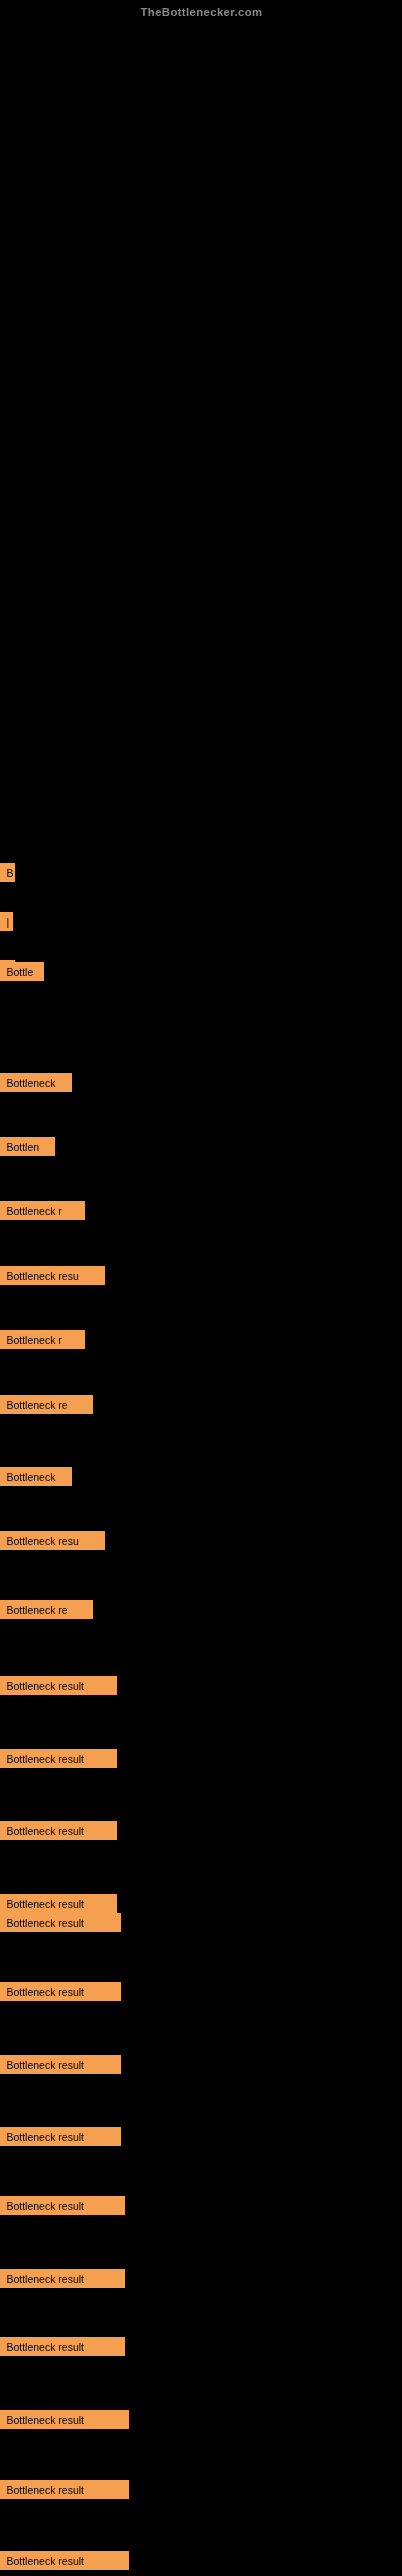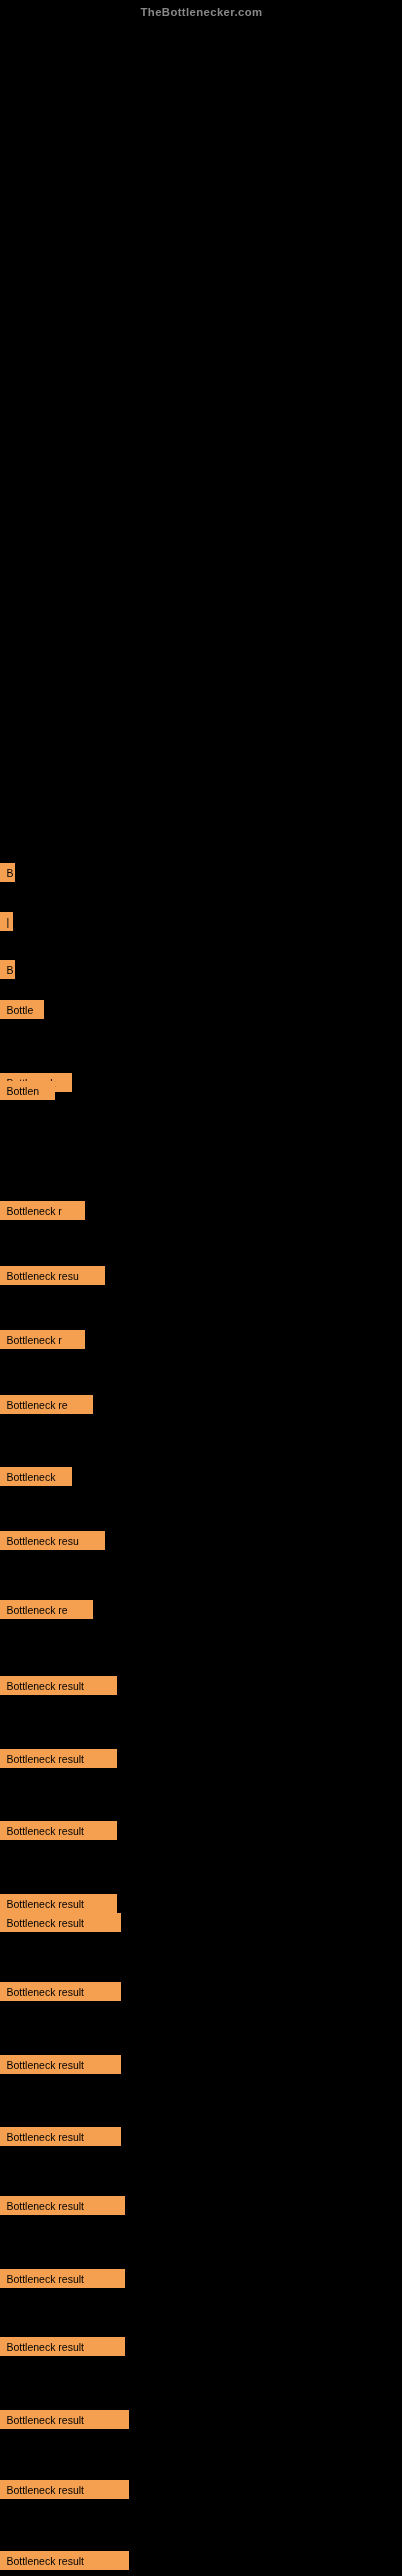--- a/index.html
+++ b/index.html
@@ -37,23 +37,23 @@
   </style>
 </head>
 <body>
 
 <div class="site-title">TheBottlenecker.com</div>
 
 <div id="labels-container" style="position:relative; width:403px; height:2576px;">
 <div class="bottleneck-label" style="top: 845px; width: 14.5px;">B</div>
     <div class="bottleneck-label" style="top: 894px; width: 8px;">|</div>
     <div class="bottleneck-label" style="top: 942px; width: 14.5px;">B</div>
-    <div class="bottleneck-label" style="top: 982px; width: 44px;">Bottle</div>
+    <div class="bottleneck-label" style="top: 944px; width: 44px;">Bottle</div>
     <div class="bottleneck-label" style="top: 1055px; width: 72px;">Bottleneck</div>
-    <div class="bottleneck-label" style="top: 1063px; width: 55px;">Bottlen</div>
+    <div class="bottleneck-label" style="top: 1119px; width: 55px;">Bottlen</div>
     <div class="bottleneck-label" style="top: 1183px; width: 85px;">Bottleneck r</div>
     <div class="bottleneck-label" style="top: 1248px; width: 105px;">Bottleneck resu</div>
     <div class="bottleneck-label" style="top: 1312px; width: 85px;">Bottleneck r</div>
     <div class="bottleneck-label" style="top: 1377px; width: 93px;">Bottleneck re</div>
     <div class="bottleneck-label" style="top: 1449px; width: 72px;">Bottleneck</div>
     <div class="bottleneck-label" style="top: 1513px; width: 105px;">Bottleneck resu</div>
     <div class="bottleneck-label" style="top: 1582px; width: 93px;">Bottleneck re</div>
     <div class="bottleneck-label" style="top: 1658px; width: 117px;">Bottleneck result</div>
     <div class="bottleneck-label" style="top: 1731px; width: 117px;">Bottleneck result</div>
     <div class="bottleneck-label" style="top: 1803px; width: 117px;">Bottleneck result</div>

